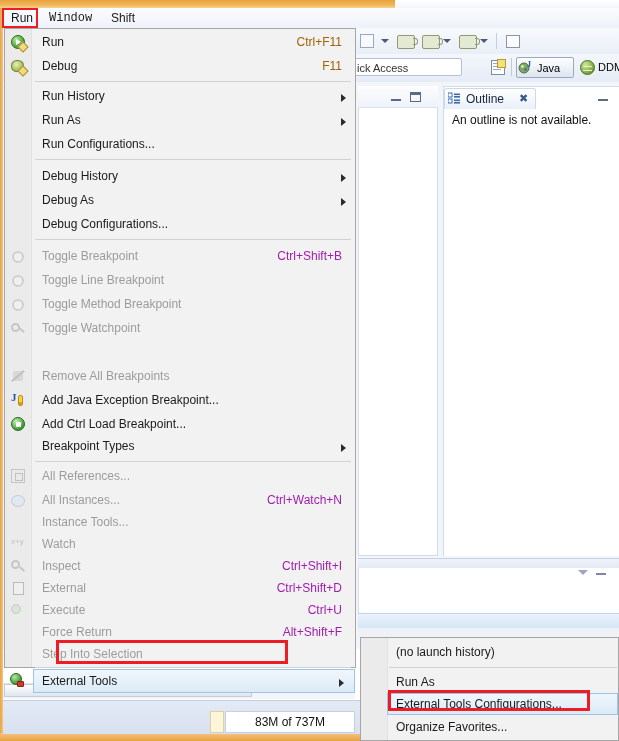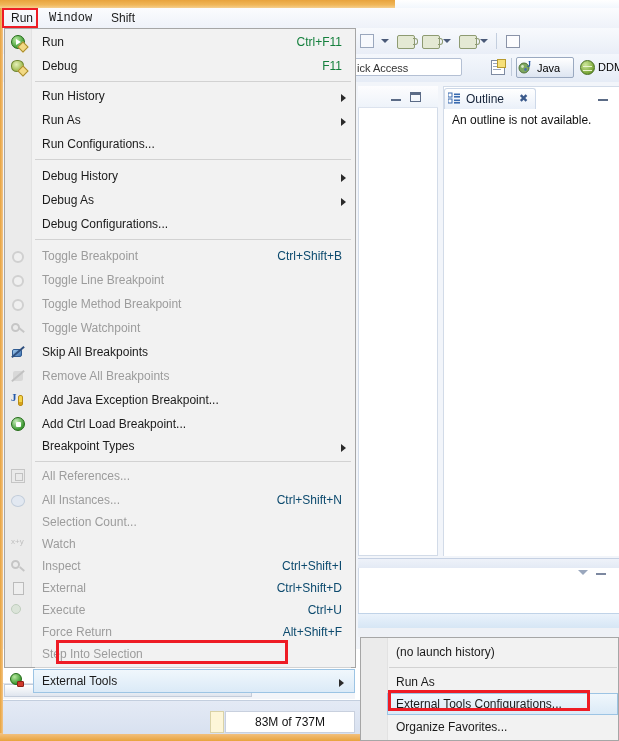--- a/index.html
+++ b/index.html
@@ -441,24 +441,24 @@
     font-size: 12px;
     color: #1b1b1b;
     white-space: nowrap;
   }
   .mi-label.disabled { color: #9c9c9c; }
   .mi-accel {
     position: absolute;
     right: 14px;
     top: 4px;
     font-size: 12px;
-    color: #15803d;
+    color: #a16207;
     white-space: nowrap;
   }
-  .mi-accel.disabled { color: #0c4a6e; }
+  .mi-accel.disabled { color: #a21caf; }
   .mi-arrow {
     position: absolute;
     right: 10px;
     top: 9px;
     width: 0; height: 0;
     border-top: 4px solid transparent;
     border-bottom: 4px solid transparent;
     border-left: 5px solid #2b2b2b;
   }
   .menu-sep {
@@ -932,26 +932,20 @@
       <div class="mi-label disabled">Toggle Method Breakpoint</div>
     </div>
 
     <div class="menu-item" style="top:288px">
       <div class="mi-ico">
           <div class="ico-watch-gray"></div>
         </div>
       <div class="mi-label disabled">Toggle Watchpoint</div>
     </div>
 
-    <div class="menu-item" style="top:312px">
-      <div class="mi-ico">
-          <div class="ico-skip"></div>
-        </div>
-      <div class="mi-label">Skip All Breakpoints</div>
-    </div>
 
     <div class="menu-item" style="top:336px">
       <div class="mi-ico">
           <div class="ico-remove"></div>
         </div>
       <div class="mi-label disabled">Remove All Breakpoints</div>
     </div>
 
     <div class="menu-item" style="top:360px">
       <div class="mi-ico">
@@ -978,25 +972,25 @@
           <div class="ico-allrefs"></div>
         </div>
       <div class="mi-label disabled">All References...</div>
     </div>
 
     <div class="menu-item" style="top:460px">
       <div class="mi-ico">
           <div class="ico-allinst"></div>
         </div>
       <div class="mi-label disabled">All Instances...</div>
-      <div class="mi-accel disabled">Ctrl+Shift+N</div>
+      <div class="mi-accel disabled">Ctrl+Watch+N</div>
     </div>
 
     <div class="menu-item" style="top:482px">
-      <div class="mi-label disabled">Selection Count...</div>
+      <div class="mi-label disabled">Instance Tools...</div>
     </div>
 
     <div class="menu-item" style="top:504px">
       <div class="mi-ico">
           <div class="ico-watchxy">x+y</div>
         </div>
       <div class="mi-label disabled">Watch</div>
     </div>
 
     <div class="menu-item" style="top:526px">

